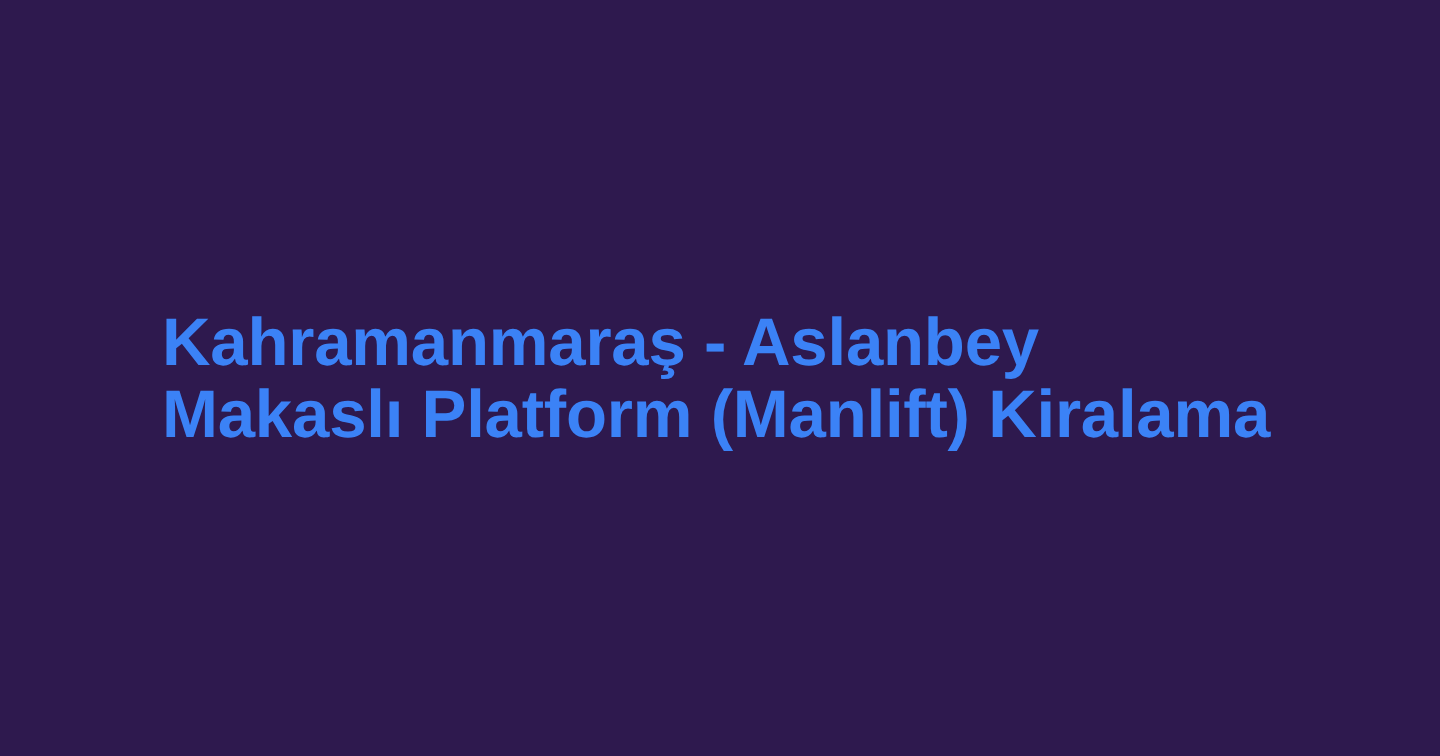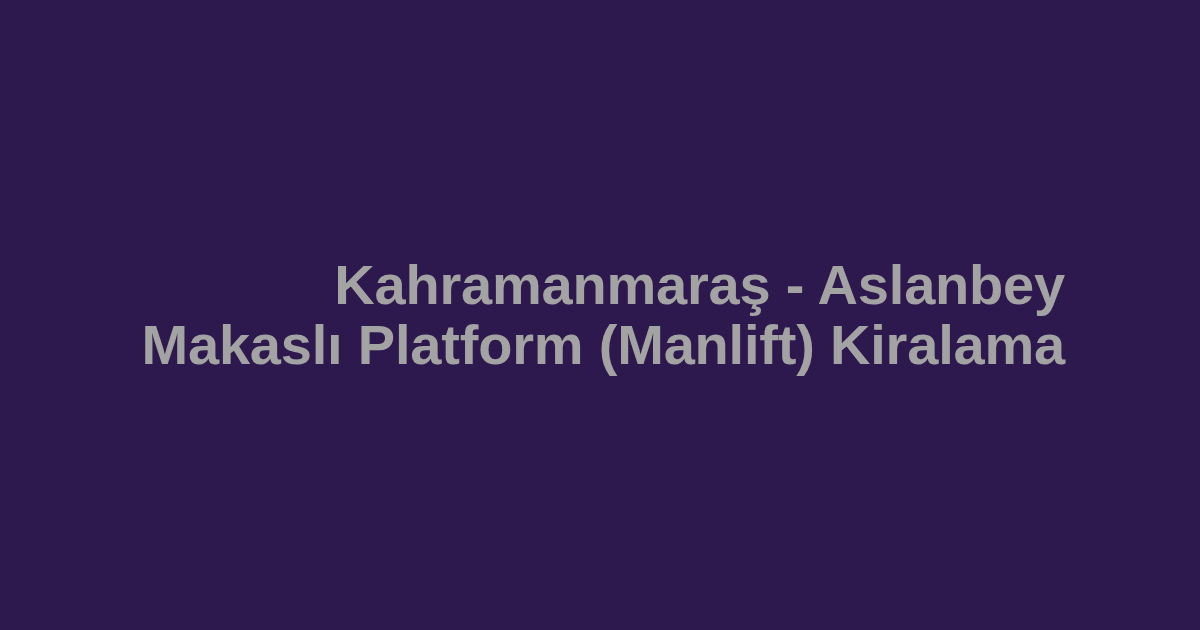--- a/index.html
+++ b/index.html
@@ -29,27 +29,27 @@
 
   .banner-inner {
     width: 100%;
     display: flex;
     align-items: center;
     justify-content: center;
   }
 
   .banner-title {
     margin: 16px;
-    color: #a3a3a3;
+    color: #3b82f6;
     font-family: "Liberation Sans", "DejaVu Sans", sans-serif;
     font-size: 56px;
     font-weight: 700;
     line-height: 60px;
     letter-spacing: -0.2px;
-    text-align: right;
+    text-align: left;
     max-width: 930px;
     word-wrap: break-word;
   }
 </style>
 </head>
 <body>
 
 <div class="banner-card">
   <div class="banner-inner">
     <h1 class="banner-title">Kahramanmaraş - Aslanbey Makaslı Platform (Manlift) Kiralama</h1>

